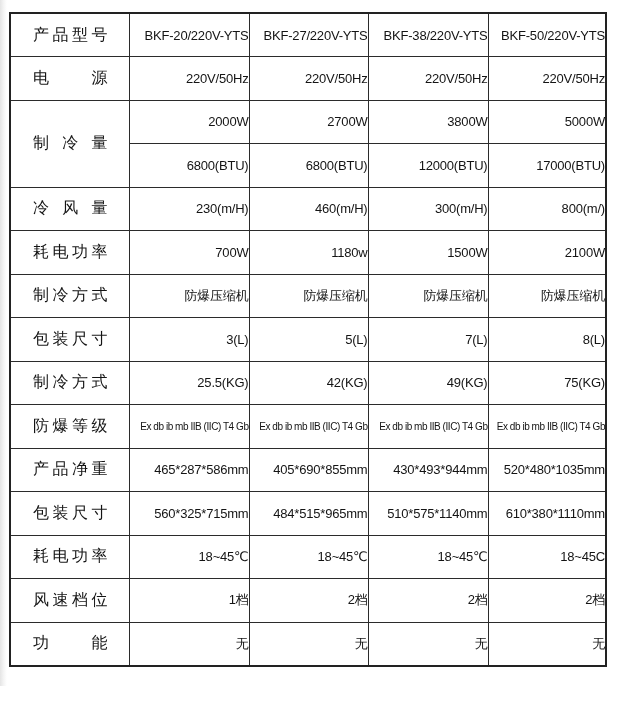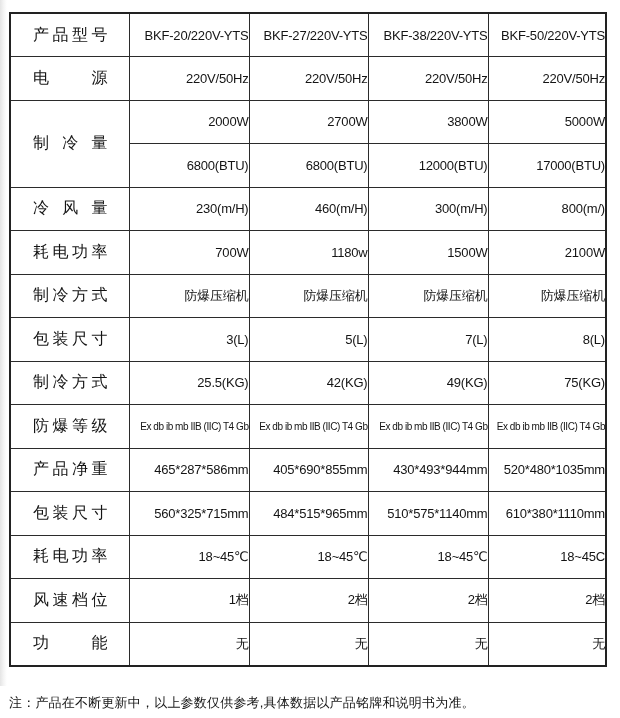--- a/index.html
+++ b/index.html
@@ -172,14 +172,13 @@
       <tr>
         <td class="lbl">功能</td>
         <td class="v">无</td>
         <td class="v">无</td>
         <td class="v">无</td>
         <td class="v">无</td>
       </tr>
     </tbody>
   </table>
 
-  <div class="note">注：产品在不断更新中，以上参数仅供参考,具体数据以产品铭牌和说明书为准。</div>
 </div>
 
 </body></html>

